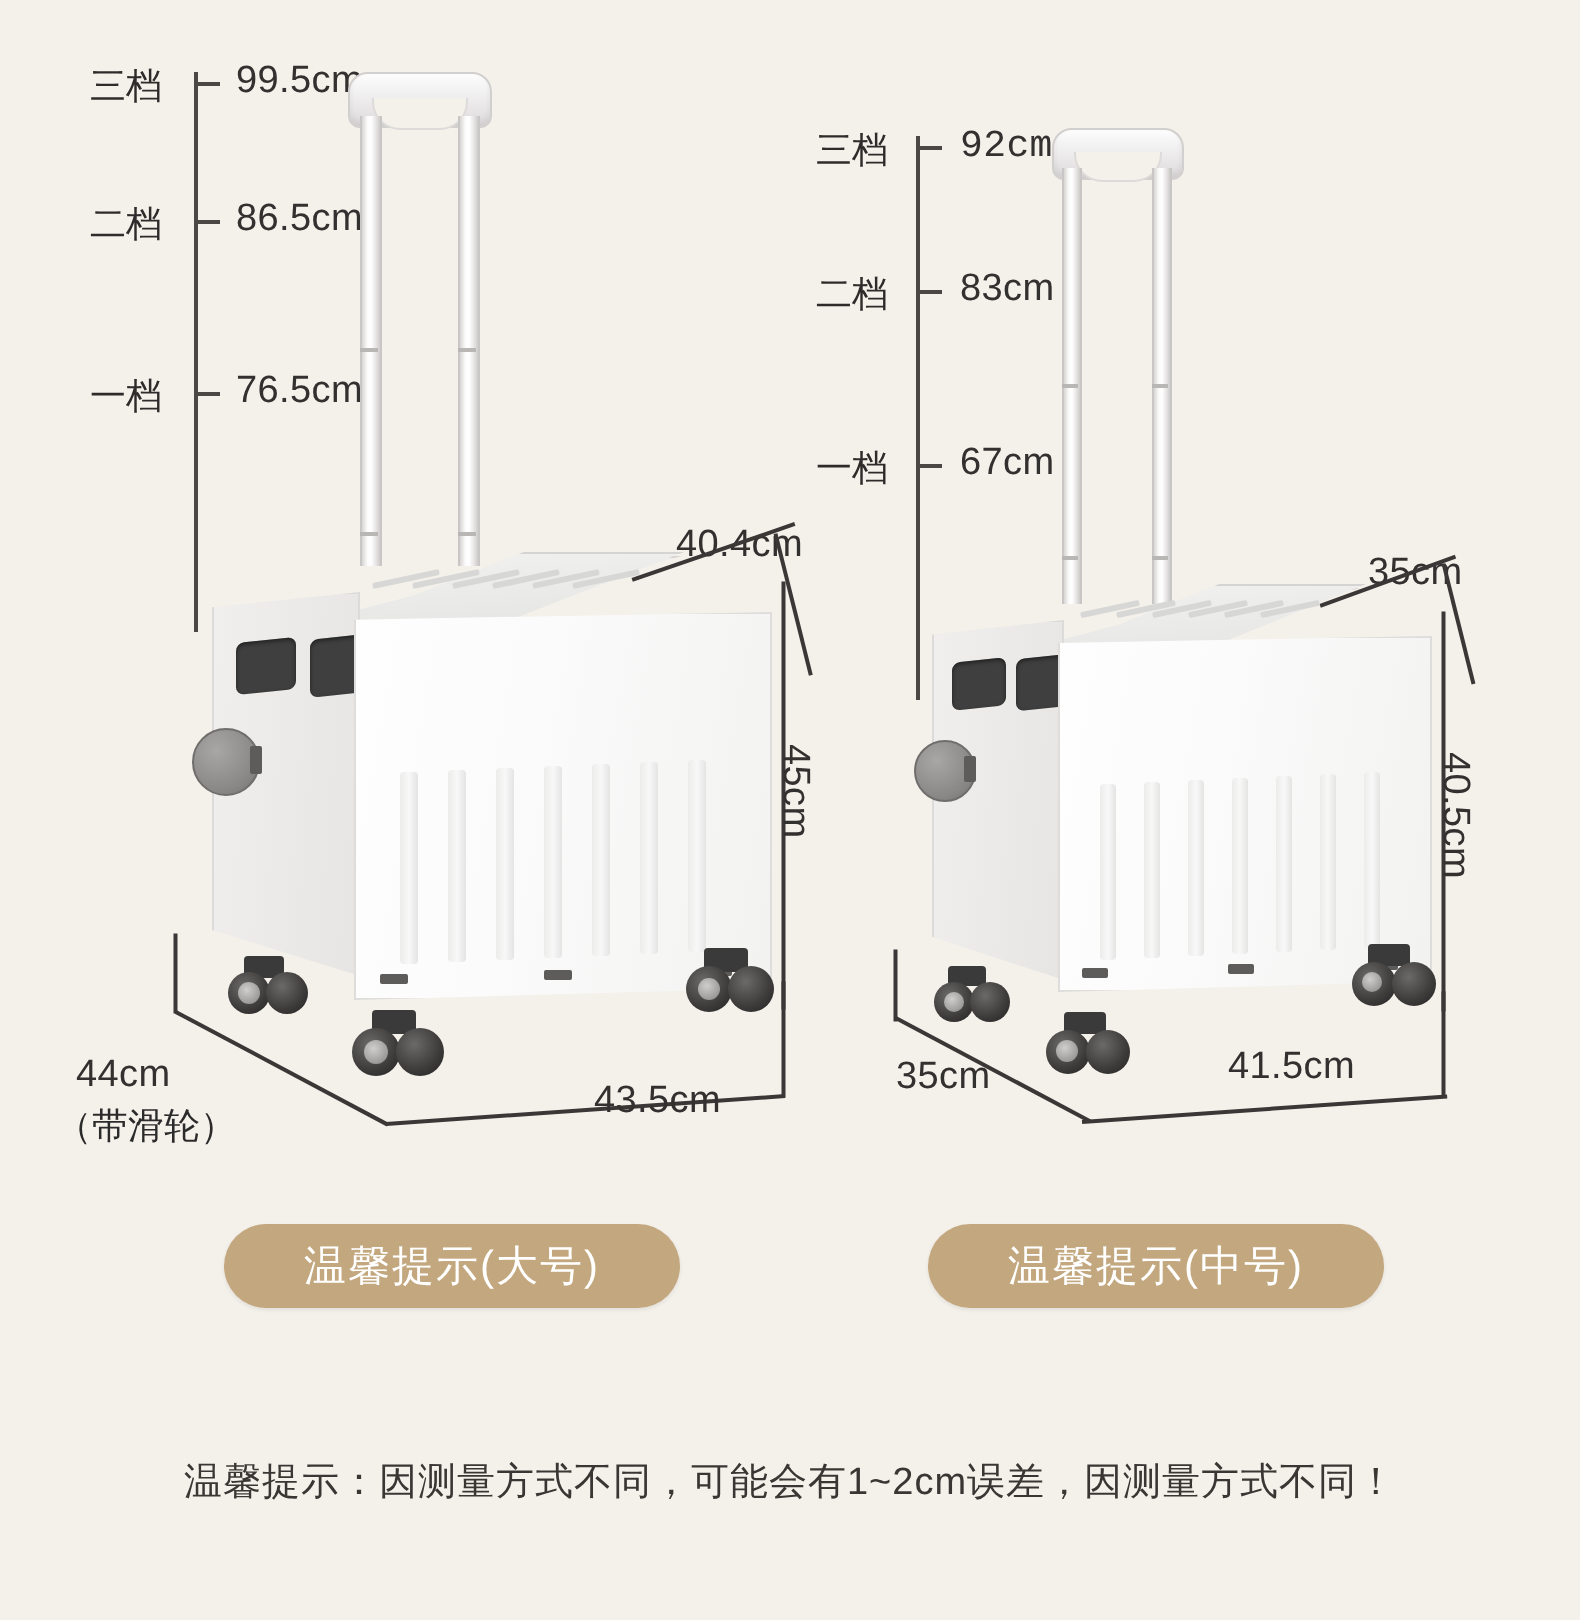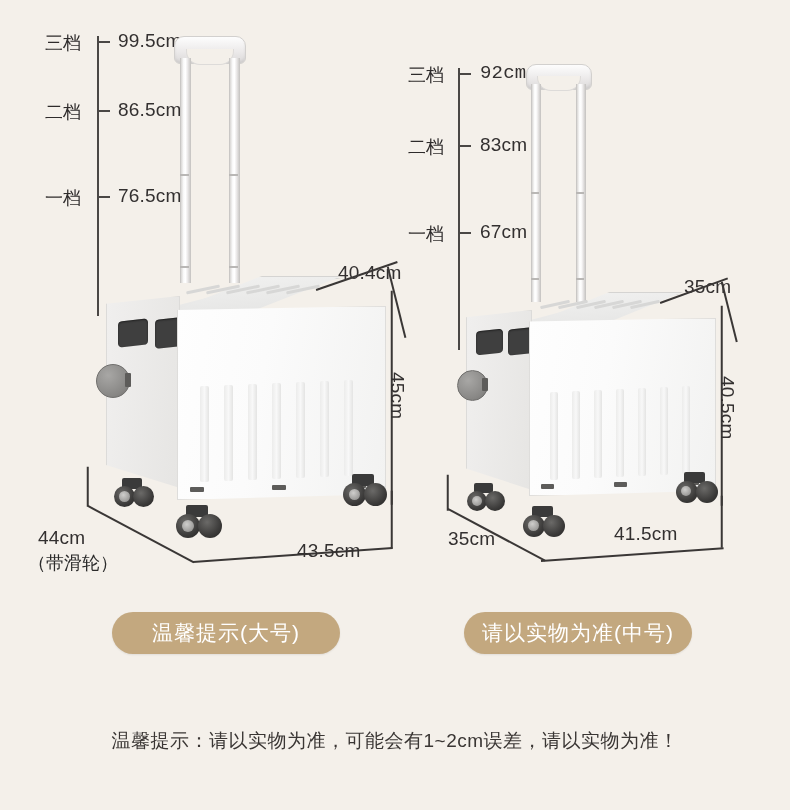--- a/index.html
+++ b/index.html
@@ -358,19 +358,19 @@
 
     <div class="gline" style="left:448px; top:508px; width:110px; height:1.5px; transform:rotate(28deg);"></div>
     <div class="gline" style="left:541px; top:560px; width:183px; height:1.5px; transform:rotate(-4deg);"></div>
     <div class="gline" style="left:722px; top:495px; width:52px; height:1.5px; transform:rotate(90deg);"></div>
     <div class="gline" style="left:448px; top:474px; width:36px; height:1.5px; transform:rotate(90deg);"></div>
 
     <div class="dim abs" style="left:448px; top:528px;">35cm</div>
     <div class="dim abs" style="left:614px; top:523px;">41.5cm</div>
 
     <div class="pill" style="left:464px; top:612px; width:228px; height:42px;">
-      <span>请以实物为准(中号)</span>
+      <span>温馨提示(中号)</span>
     </div>
   </div>
 
-  <div class="footer-note" style="top:728px;">温馨提示：请以实物为准，可能会有1~2cm误差，请以实物为准！</div>
+  <div class="footer-note" style="top:728px;">温馨提示：因测量方式不同，可能会有1~2cm误差，因测量方式不同！</div>
 
 </div>
 
 </body></html>

